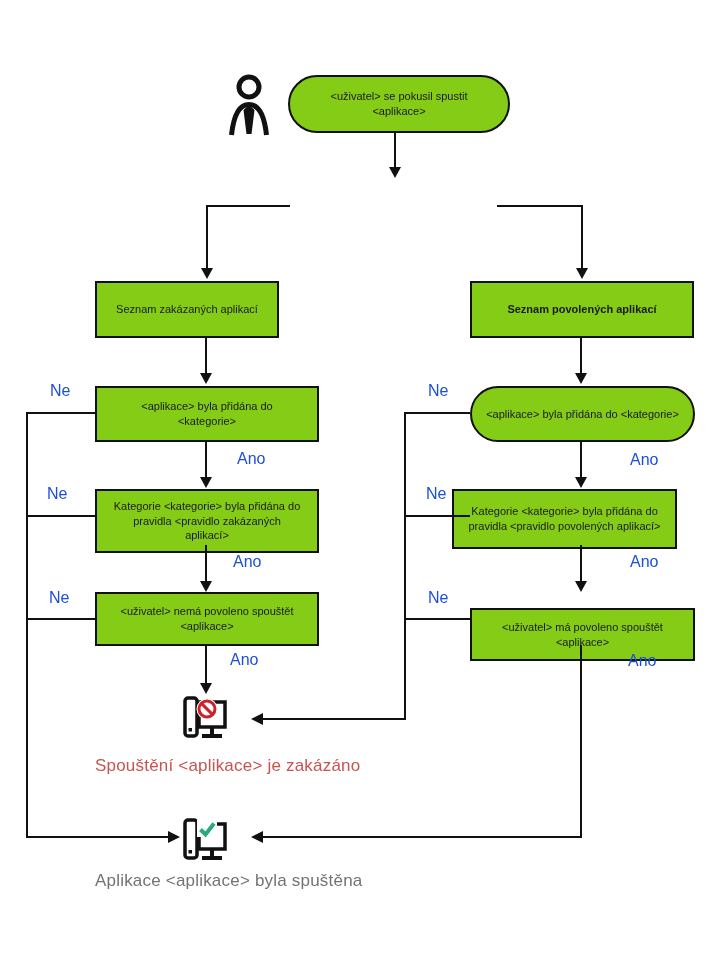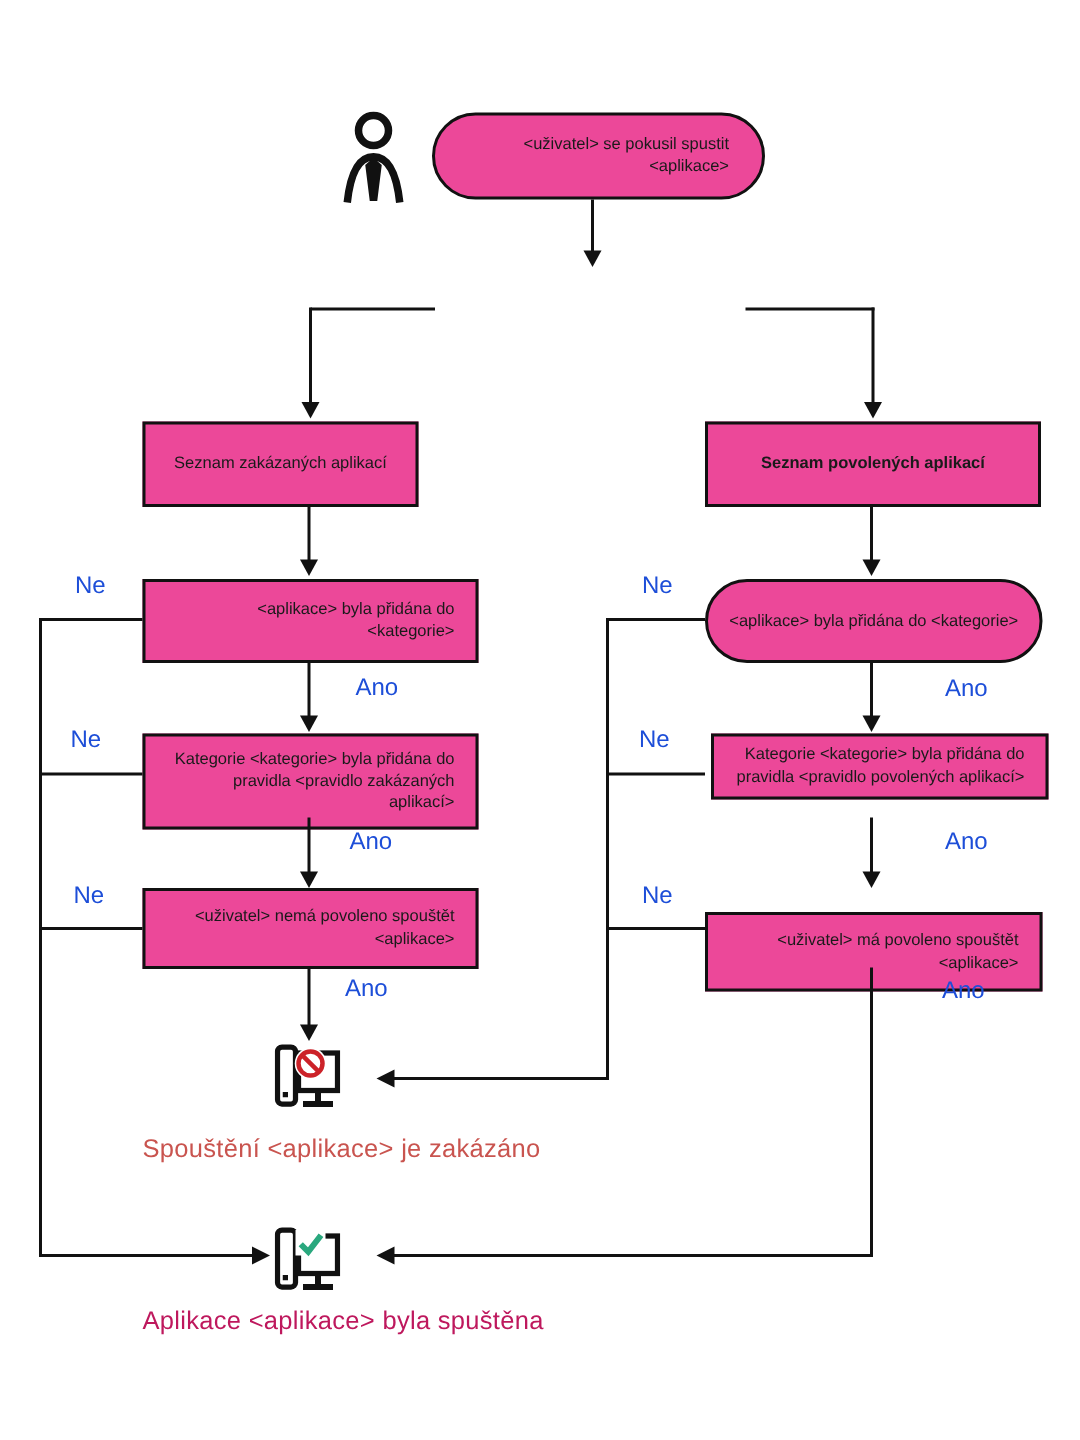--- a/index.html
+++ b/index.html
@@ -1,34 +1,34 @@
 <!DOCTYPE html>
 <html><head>
 <meta charset="utf-8">
 <style>
   html,body{margin:0;padding:0;background:#fff;}
   #canvas{position:relative;width:720px;height:960px;background:#fff;overflow:hidden;
           font-family:"Liberation Sans",sans-serif;color:#1a1a1a;}
-  .node{position:absolute;box-sizing:border-box;border:2px solid #111;background:#ec4899;
-        display:flex;align-items:center;justify-content:center;text-align:right;
+  .node{position:absolute;box-sizing:border-box;border:2px solid #111;background:#84cc16;
+        display:flex;align-items:center;justify-content:center;text-align:center;
         font-size:11px;line-height:1.35;padding:4px 14px;}
   .oval{border-radius:29px;}
   .pill{border-radius:28px;}
   .hline{position:absolute;height:2px;background:#111;}
   .vline{position:absolute;width:2px;background:#111;}
   .arr-down{position:absolute;width:0;height:0;border-left:6px solid transparent;
             border-right:6px solid transparent;border-top:11px solid #111;}
   .arr-left{position:absolute;width:0;height:0;border-top:6px solid transparent;
             border-bottom:6px solid transparent;border-right:12px solid #111;}
   .arr-right{position:absolute;width:0;height:0;border-top:6px solid transparent;
              border-bottom:6px solid transparent;border-left:12px solid #111;}
   .branch-label{position:absolute;font-size:16px;color:#1d4ed8;}
   .result-text{position:absolute;font-size:17px;letter-spacing:0.2px;}
   .denied{color:#c9544f;}
-  .allowed{color:#be185d;}
+  .allowed{color:#737373;}
   svg{position:absolute;display:block;}
 </style>
 </head>
 <body>
 
 <div id="canvas">
 
   <svg style="left:225px;top:74px" width="48" height="62" viewBox="0 0 48 62">
     <circle cx="24" cy="13" r="10" fill="none" stroke="#111" stroke-width="5"></circle>
     <path d="M6.5 61 C9 38 16 30.5 24 30.5 C32 30.5 39 38 41.5 61" fill="none" stroke="#111" stroke-width="5"></path>
@@ -119,21 +119,21 @@
   <div class="node pill" style="left:470px;top:386px;width:225px;height:56px;">
     <span>&lt;aplikace&gt; byla přidána do &lt;kategorie&gt;</span>
   </div>
   <div class="branch-label" style="left:428px;top:382px">Ne</div>
   <div class="hline" style="left:406px;top:412px;width:64px"></div>
 
   <div class="vline" style="left:580px;top:442px;height:36px"></div>
   <div class="arr-down" style="left:575px;top:477px"></div>
   <div class="branch-label" style="left:630px;top:451px">Ano</div>
 
-  <div class="node" style="left:474px;top:489px;width:225px;height:44px;">
+  <div class="node" style="left:452px;top:489px;width:225px;height:60px;">
     <span>Kategorie &lt;kategorie&gt; byla přidána do pravidla &lt;pravidlo povolených aplikací&gt;</span>
   </div>
   <div class="branch-label" style="left:426px;top:485px">Ne</div>
   <div class="hline" style="left:406px;top:515px;width:64px"></div>
 
   <div class="vline" style="left:580px;top:545px;height:37px"></div>
   <div class="arr-down" style="left:575px;top:581px"></div>
   <div class="branch-label" style="left:630px;top:553px">Ano</div>
 
   <div class="node" style="left:470px;top:592px;width:225px;height:53px;margin-top:16px;">

